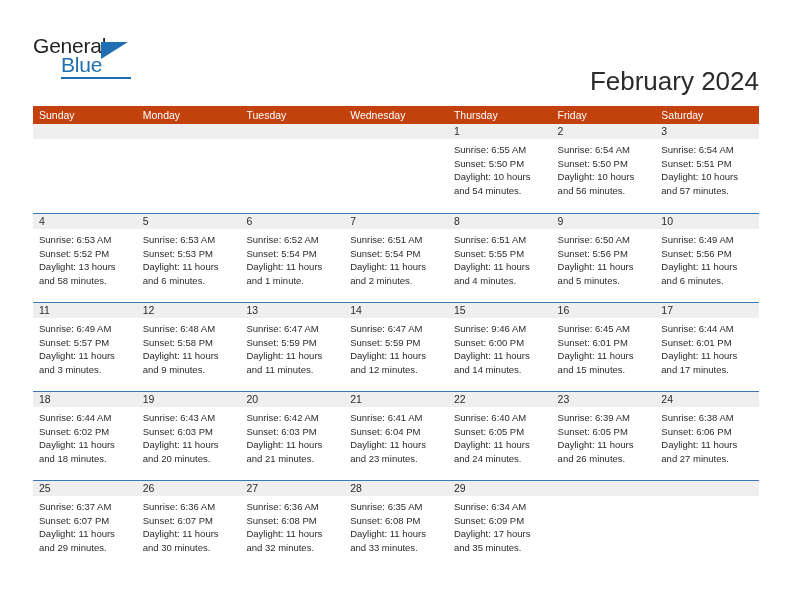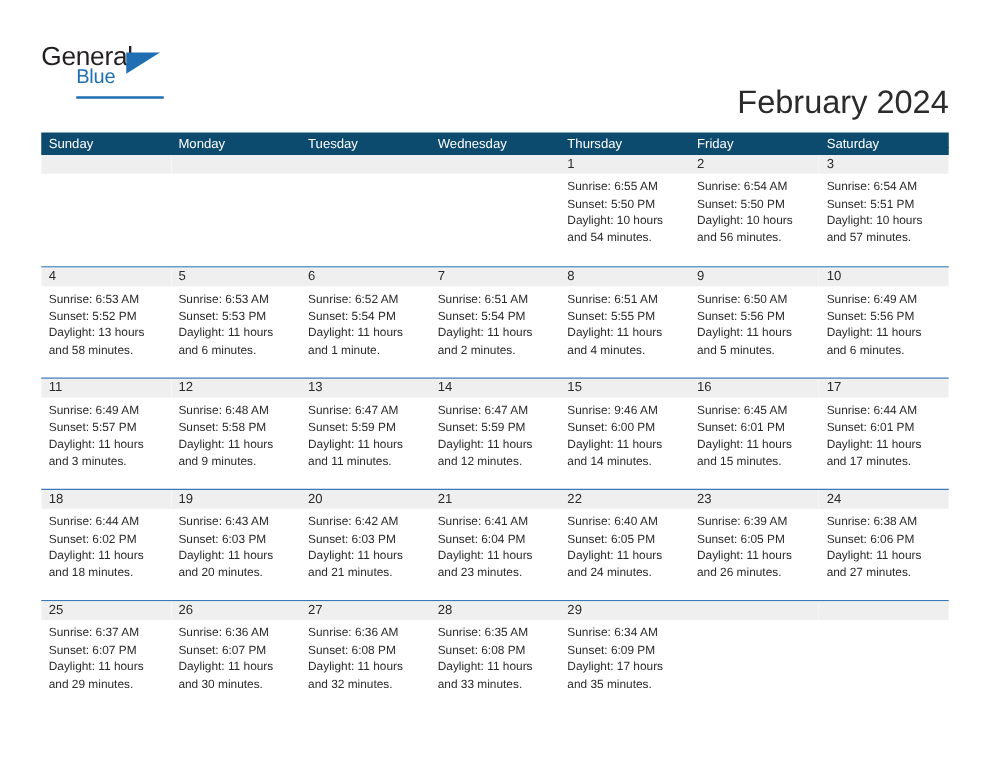--- a/index.html
+++ b/index.html
@@ -51,21 +51,21 @@
     top: 8px;
     width: 0;
     height: 0;
     border-left: 27px solid #1f6fb2;
     border-bottom: 17px solid transparent;
   }
   .logo-blue {
     position: absolute;
     left: 28px;
     top: 19px;
-    font-size: 16px;
+    font-size: 21px;
     color: #1f6fb2;
     letter-spacing: -0.2px;
   }
   .logo-underline {
     position: absolute;
     left: 28px;
     top: 43px;
     width: 70px;
     height: 2px;
     background: #1f6fb2;
@@ -94,21 +94,21 @@
 
   
   .calendar {
     position: absolute;
     left: 33px;
     top: 106px;
     width: 726px;
   }
   .weekdays {
     display: flex;
-    background: #0c4a6e;
+    background: #c2410c;
     height: 18px;
   }
   .weekday {
     flex: 1 1 0;
     color: #ffffff;
     font-size: 10.5px;
     line-height: 18px;
     padding-left: 6px;
     box-sizing: border-box;
     white-space: nowrap;

